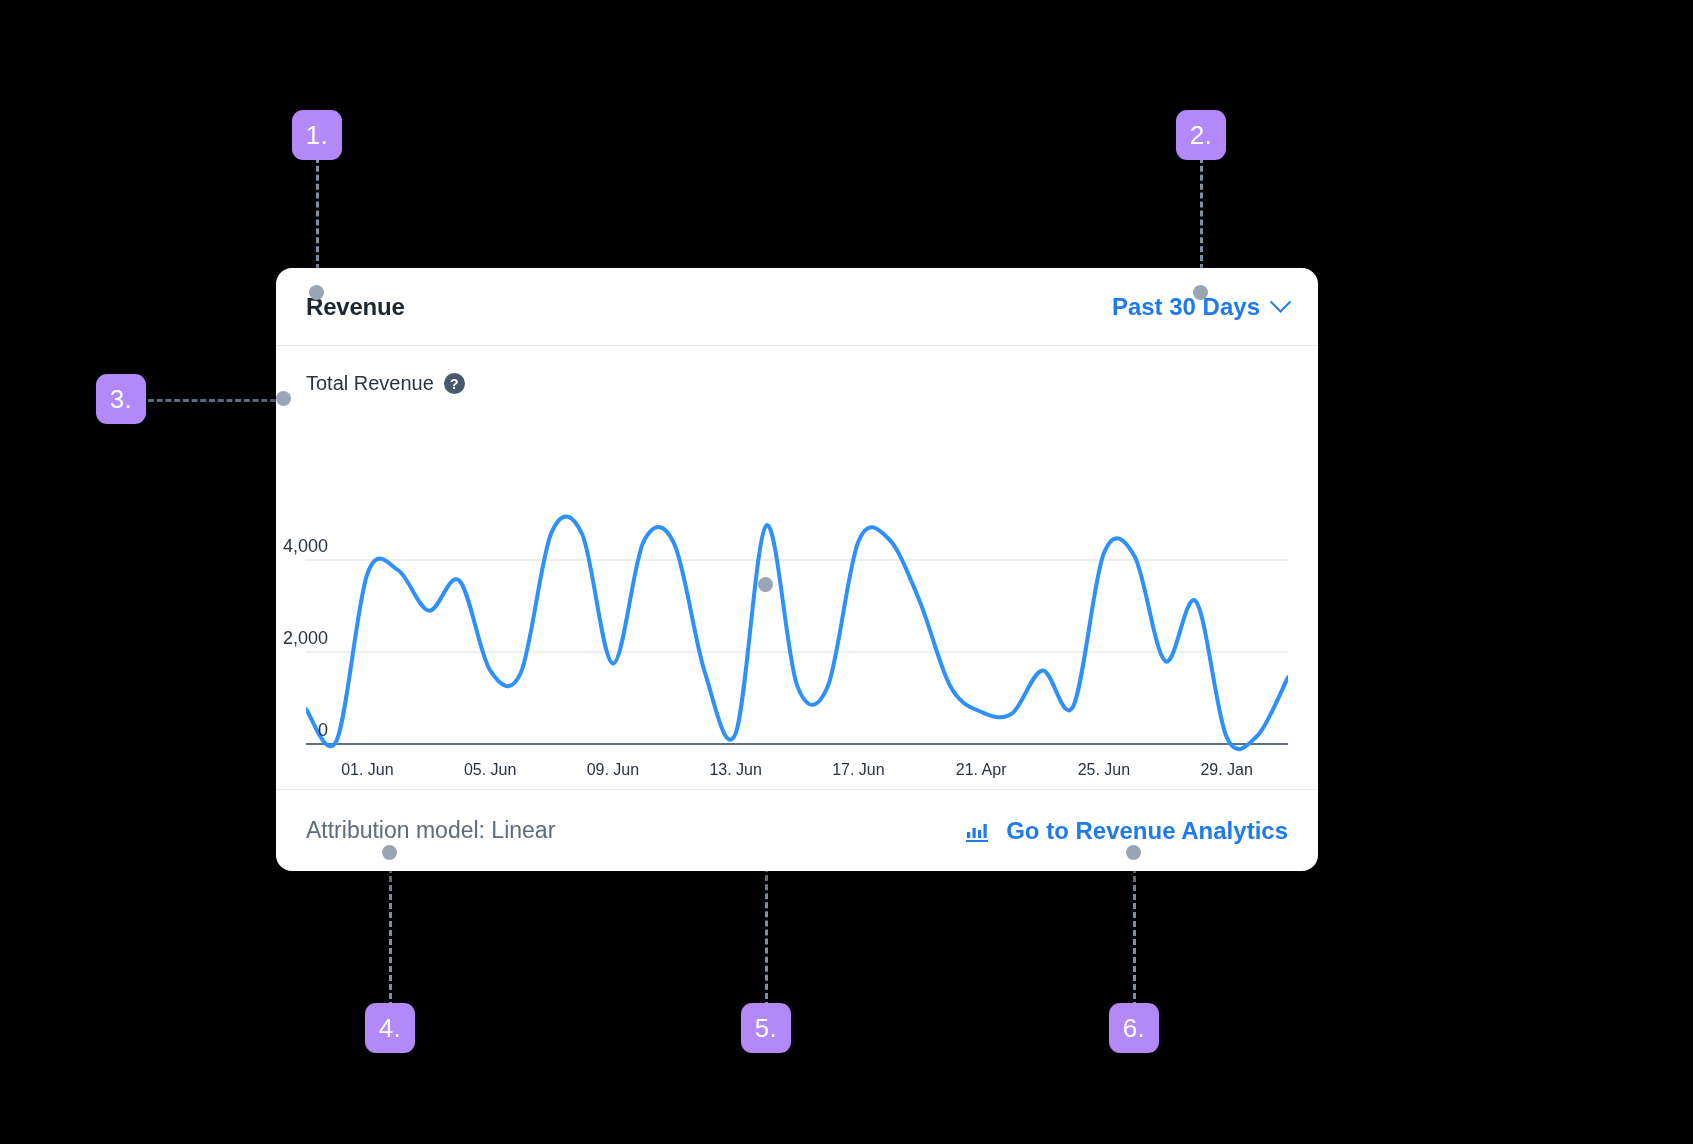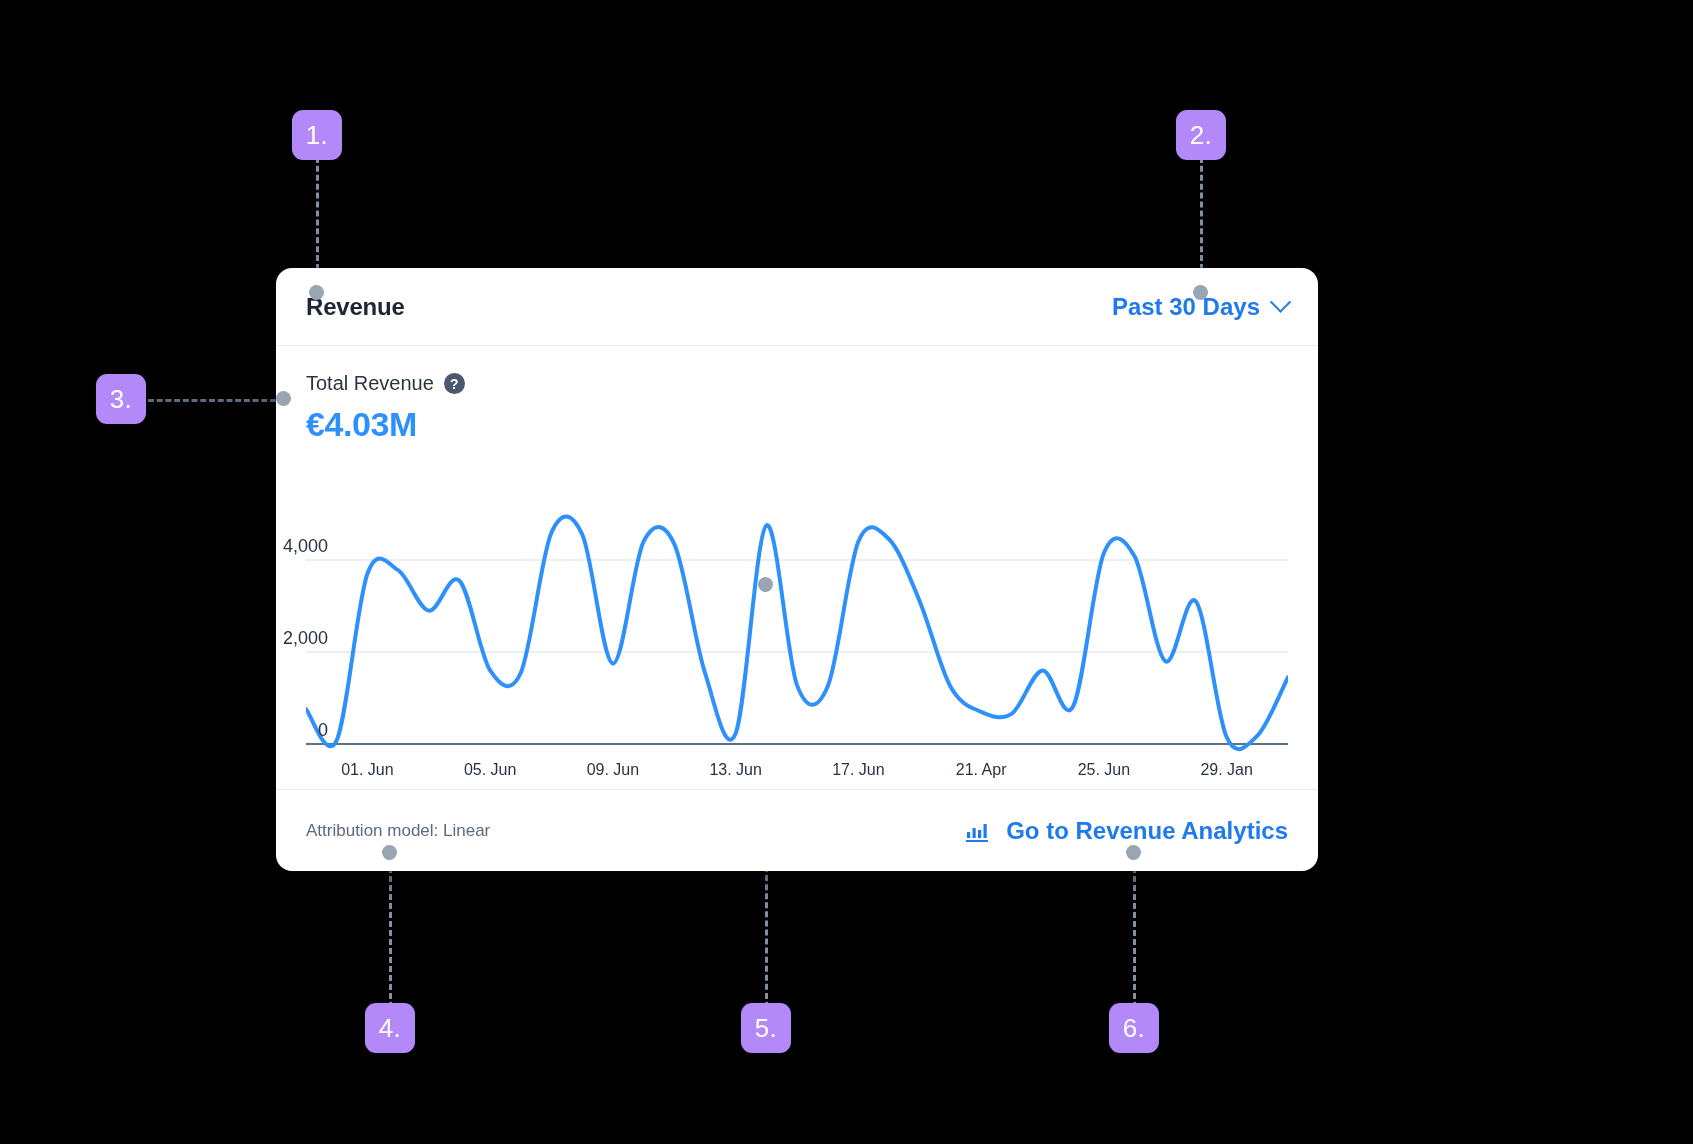--- a/index.html
+++ b/index.html
@@ -165,21 +165,21 @@
     left: 0; right: 0; bottom: 0;
     height: 82px;
     border-top: 1px solid #e6e9ee;
     padding: 0 30px;
     display: flex;
     align-items: center;
     justify-content: space-between;
     box-sizing: border-box;
   }
   .attr-text {
-    font-size: 17px;
+    font-size: 23px;
     color: #5d6b7e;
   }
   .analytics-link {
     display: flex;
     align-items: center;
     gap: 16px;
     color: #1f7aed;
     font-size: 24px;
     font-weight: bold;
     cursor: pointer;
@@ -220,21 +220,20 @@
     </div>
   </div>
 
   <div class="card-body">
 
     <div class="metric-label-row">
       <span>Total Revenue</span>
       <span class="help-icon">?</span>
     </div>
 
-    <div class="metric-value">€4.03M</div>
 
     <div class="chart-wrap">
       <svg class="chart-svg" viewBox="0 0 982 250" preserveAspectRatio="none">
 
         <g>
             <line x1="0" x2="982" y1="238" y2="238" stroke="#5d7186" stroke-width="2" vector-effect="non-scaling-stroke"></line>
             <line x1="0" x2="982" y1="146" y2="146" stroke="#e6e9ee" stroke-width="1.5" vector-effect="non-scaling-stroke"></line>
             <line x1="0" x2="982" y1="53.99999999999999" y2="53.99999999999999" stroke="#e6e9ee" stroke-width="1.5" vector-effect="non-scaling-stroke"></line>
           </g>
         <g></g>

